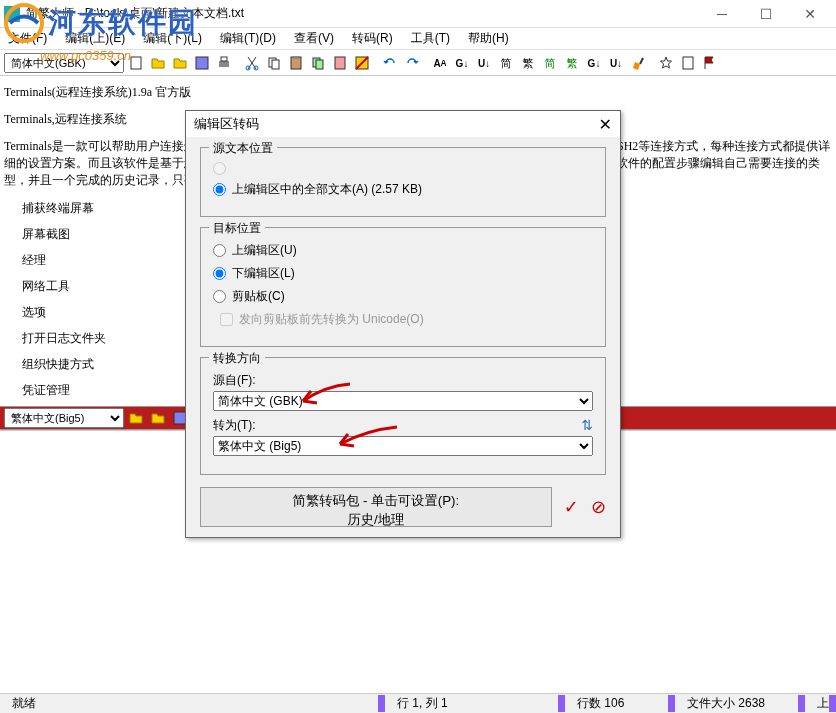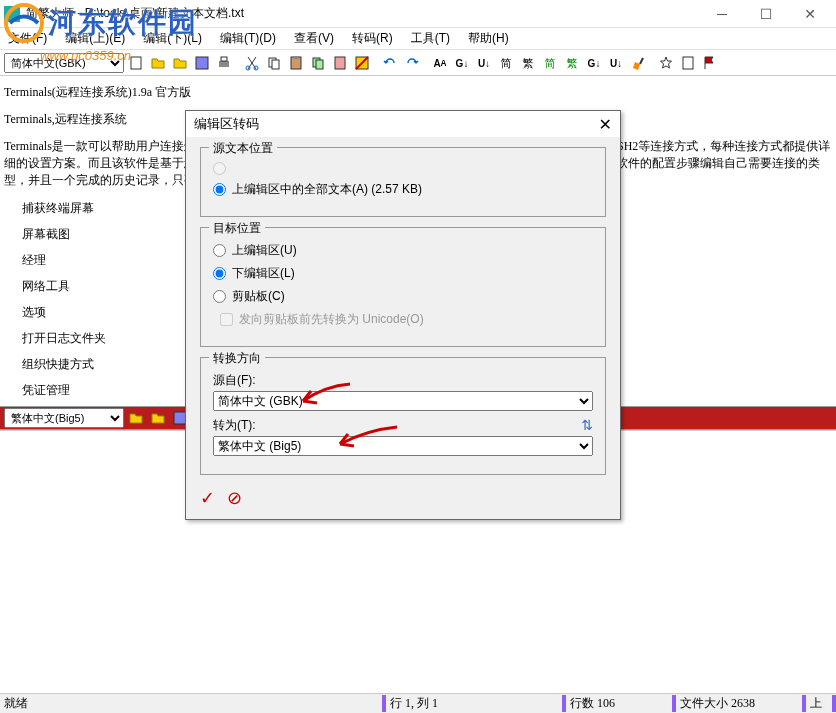--- a/index.html
+++ b/index.html
@@ -27,21 +27,21 @@
     
     .content-area { height: 330px; padding: 6px 4px; background: #fff; overflow: hidden; font-family: Liberation Serif, serif; }
     .content-line { margin: 2px 0; white-space: nowrap; }
     .content-list { margin: 12px 0 0 18px; }
     .content-list div { margin: 9px 0; }
     
     .secondary-bar { height: 24px; display: flex; align-items: center; padding: 2px 4px; gap: 2px; border-top: 1px solid #999; border-bottom: 1px solid #999; background: #b91c1c; }
     .lower-area { flex: 1; background: #fff; border-top: 1px solid #ccc; height: 240px; }
     
     .status-bar { position: absolute; bottom: 0; left: 0; right: 0; height: 20px; display: flex; align-items: center; background: #f0f0f0; border-top: 1px solid #ccc; font-size: 12px; }
-    .status-seg { padding: 0 4px; border-right: 4px solid #8b5cf6; font-family: Liberation Serif, serif; }
+    .status-seg { padding: 0 12px; border-right: 7px solid #8b5cf6; }
     .status-seg.wide { flex: 1; }
     
     .dialog { position: absolute; top: 110px; left: 185px; width: 436px; background: #f0f0f0; border: 1px solid #666; box-shadow: 2px 2px 4px rgba(0,0,0,0.3); z-index: 50; }
     .dialog-title { height: 26px; display: flex; align-items: center; justify-content: space-between; padding: 0 8px; background: #fff; font-size: 13px; }
     .dialog-close { font-size: 16px; cursor: pointer; }
     .dialog-body { padding: 10px 14px; }
     
     .fieldset { border: 1px solid #999; padding: 8px 12px 12px; margin-bottom: 10px; position: relative; }
     .fieldset-label { position: absolute; top: -8px; left: 8px; background: #f0f0f0; padding: 0 4px; font-size: 12px; }
     .radio-row { display: flex; align-items: center; margin: 6px 0; gap: 6px; }
@@ -296,20 +296,24 @@
         <select class="field-select"><option>简体中文 (GBK)</option></select>
       </div>
       <div class="field-row">
         <span class="field-label">转为(T):</span>
         <span class="field-swap">⇅</span>
         <select class="field-select"><option>繁体中文 (Big5)</option></select>
       </div>
     </div>
 
     <div class="dialog-bottom">
+      <button class="settings-btn">
+        <div>简繁转码包 - 单击可设置(P):</div>
+        <div>历史/地理</div>
+      </button>
       <span class="check-icon">✓</span>
       <span class="no-icon">⊘</span>
     </div>
   </div>
 </div>
 
 <svg class="arrow arrow1" width="60" height="30">
     <path d="M55 3 Q30 5 8 20" fill="none" stroke="#c00" stroke-width="3"></path>
     <path d="M8 20 l8 -10 m-8 10 l14 2" fill="none" stroke="#c00" stroke-width="3"></path>
   </svg>

